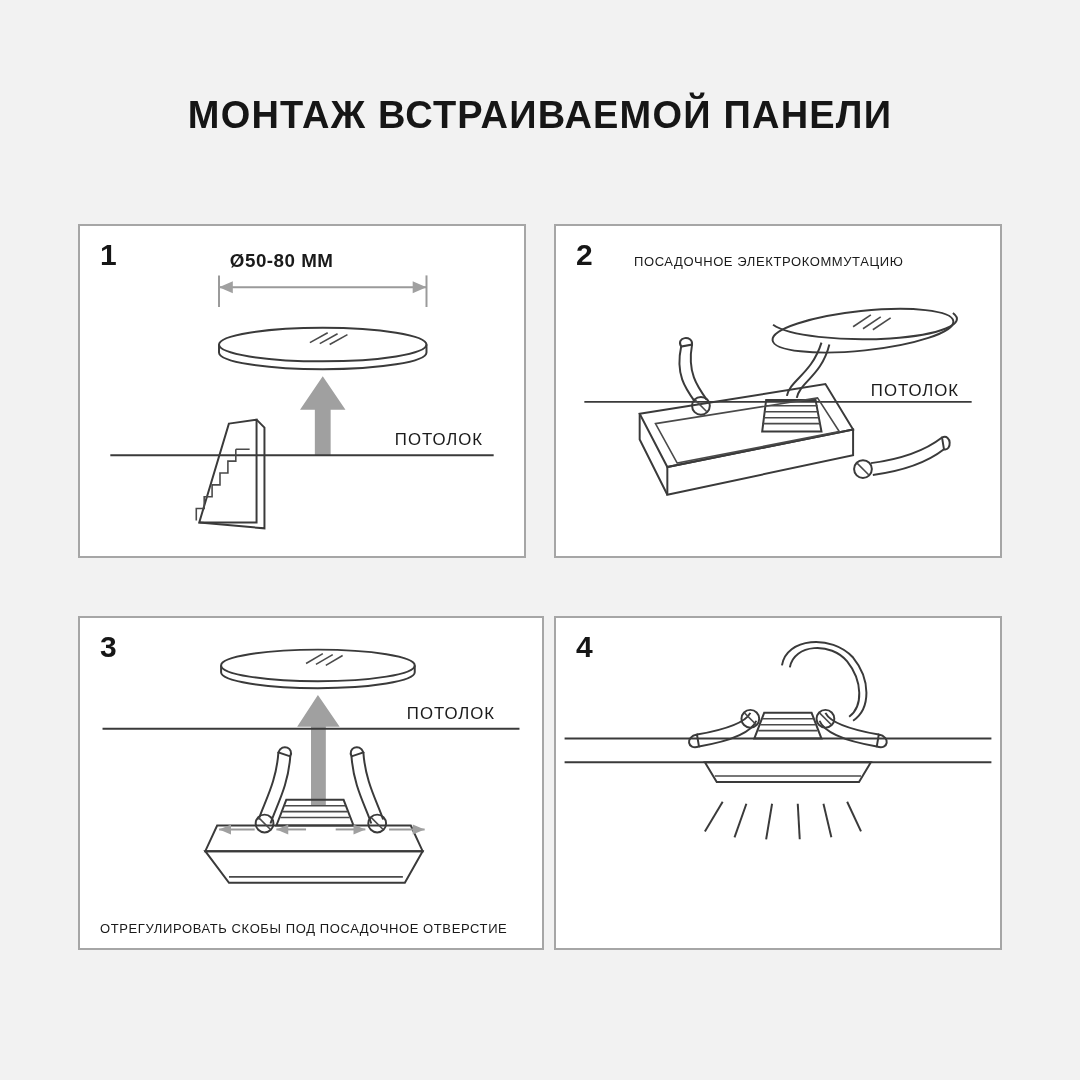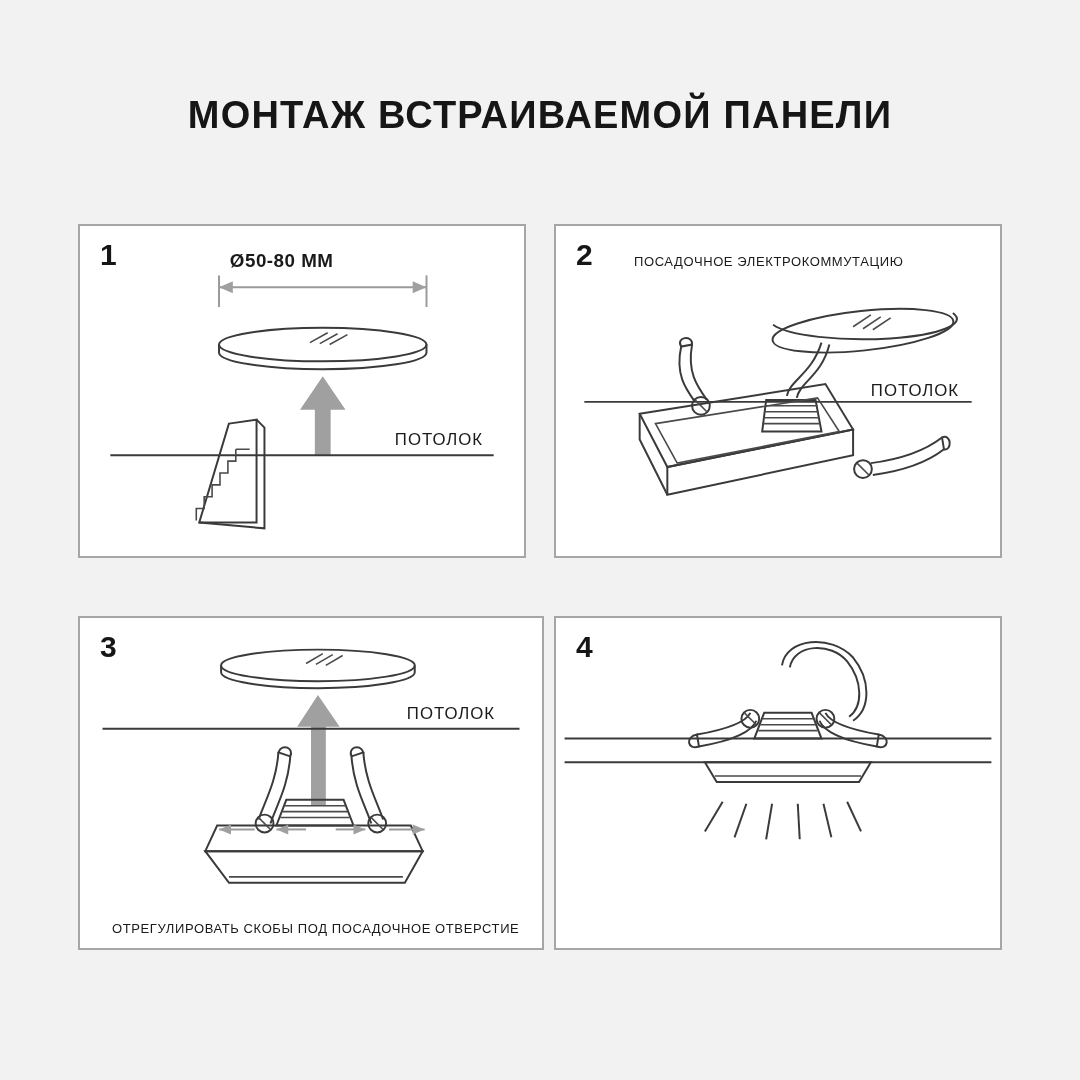--- a/index.html
+++ b/index.html
@@ -59,21 +59,21 @@
     color: #161616;
   }
   .panel-cap {
     position: absolute;
     font-size: 13px;
     letter-spacing: 0.6px;
     color: #1a1a1a;
     white-space: nowrap;
   }
   .cap-top2 { left: 78px; top: 28px; }
-  .cap-bottom3 { left: 32px; bottom: 12px; margin-top: 40px; }
+  .cap-bottom3 { left: 20px; bottom: 12px; margin-top: 40px; }
   .svg-layer {
     position: absolute;
     left: 0;
     top: 0;
     width: 100%;
     height: 100%;
   }
   text.lbl {
     font-family: "Liberation Sans", sans-serif;
     font-size: 17px;

